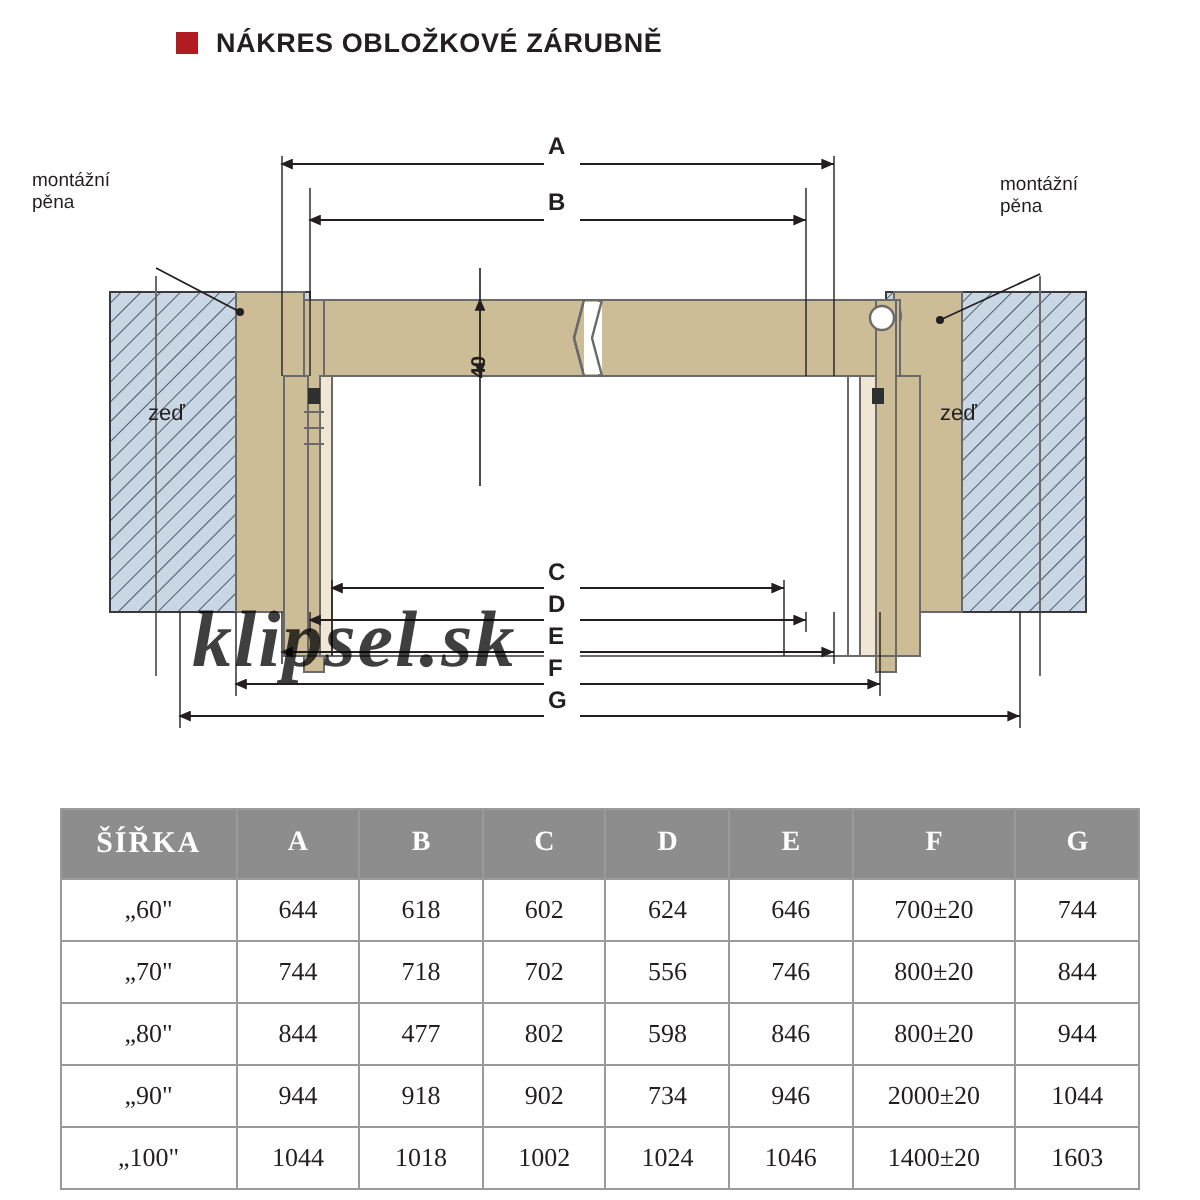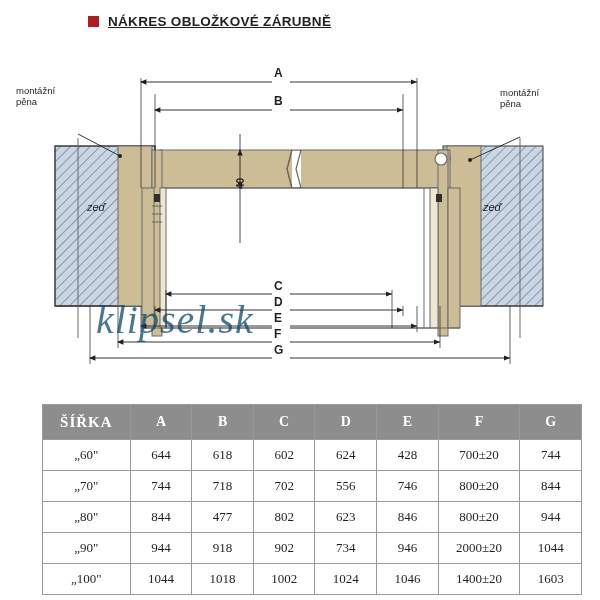--- a/index.html
+++ b/index.html
@@ -15,55 +15,54 @@
   .title-row{
     position:absolute;left:88px;top:14px;
     display:flex;align-items:center;gap:9px;
   }
   .title-bullet{
     width:11px;height:11px;background:#b11b22;display:block;
   }
   .title-text{
     font-size:13.5px;font-weight:bold;letter-spacing:.3px;
     color:#231f20;
-    text-decoration:underline;
   }
 
   
   .drawing{
     position:absolute;left:0;top:38px;width:600px;height:360px;
   }
   .drawing svg{display:block;}
 
   
   .watermark{
     position:absolute;left:96px;top:258px;
     font-family:"Liberation Serif", serif;
-    font-size:40px;font-style:italic;font-weight:normal;
-    color:#0c4a6e;opacity:.75;letter-spacing:1px;
+    font-size:40px;font-style:italic;font-weight:bold;
+    color:#000000;opacity:.75;letter-spacing:1px;
     pointer-events:none;user-select:none;
   }
 
   
   .lbl{
     position:absolute;font-size:9.5px;color:#231f20;line-height:1.15;
     white-space:pre;
   }
-  .lbl.italic{font-style:italic;margin-left:13px;}
+  .lbl.italic{}
   .dimletter{
     position:absolute;font-size:12px;font-weight:bold;color:#231f20;
   }
   .dim40{
     position:absolute;font-size:10px;font-weight:bold;color:#231f20;
     transform:rotate(-90deg);transform-origin:center center;
   }
 
   
   .tbl{
-    position:absolute;left:42px;top:404px;width:540px;
+    position:absolute;left:30px;top:404px;width:540px;
     border-collapse:collapse;
     font-family:"Liberation Serif", serif;
   }
   .tbl th,.tbl td{
     border:1px solid #9a9a9a;
     text-align:center;
     font-size:13px;
     padding:0;
     height:30px;
   }
@@ -228,40 +227,40 @@
       <th class="col-n">G</th>
     </tr>
   </thead>
   <tbody>
     <tr>
       <td class="first">„60"</td>
       <td>644</td>
       <td>618</td>
       <td>602</td>
       <td>624</td>
-      <td>428</td>
+      <td>646</td>
       <td>700±20</td>
       <td>744</td>
     </tr>
     <tr>
       <td class="first">„70"</td>
       <td>744</td>
       <td>718</td>
       <td>702</td>
       <td>556</td>
       <td>746</td>
       <td>800±20</td>
       <td>844</td>
     </tr>
     <tr>
       <td class="first">„80"</td>
       <td>844</td>
       <td>477</td>
       <td>802</td>
-      <td>623</td>
+      <td>598</td>
       <td>846</td>
       <td>800±20</td>
       <td>944</td>
     </tr>
     <tr>
       <td class="first">„90"</td>
       <td>944</td>
       <td>918</td>
       <td>902</td>
       <td>734</td>

